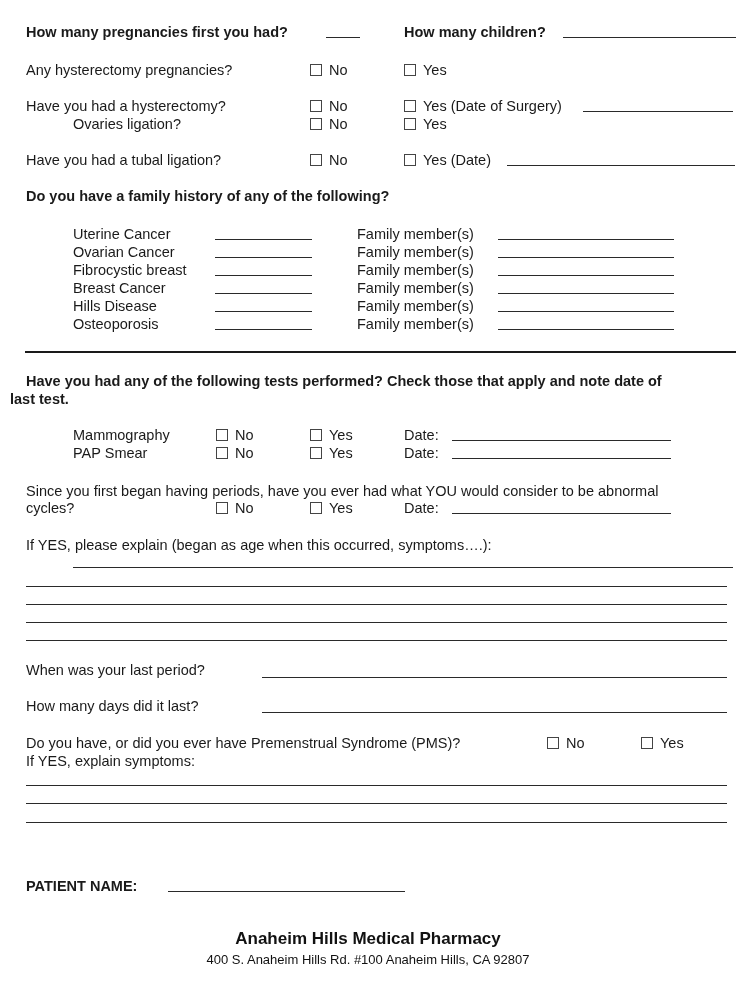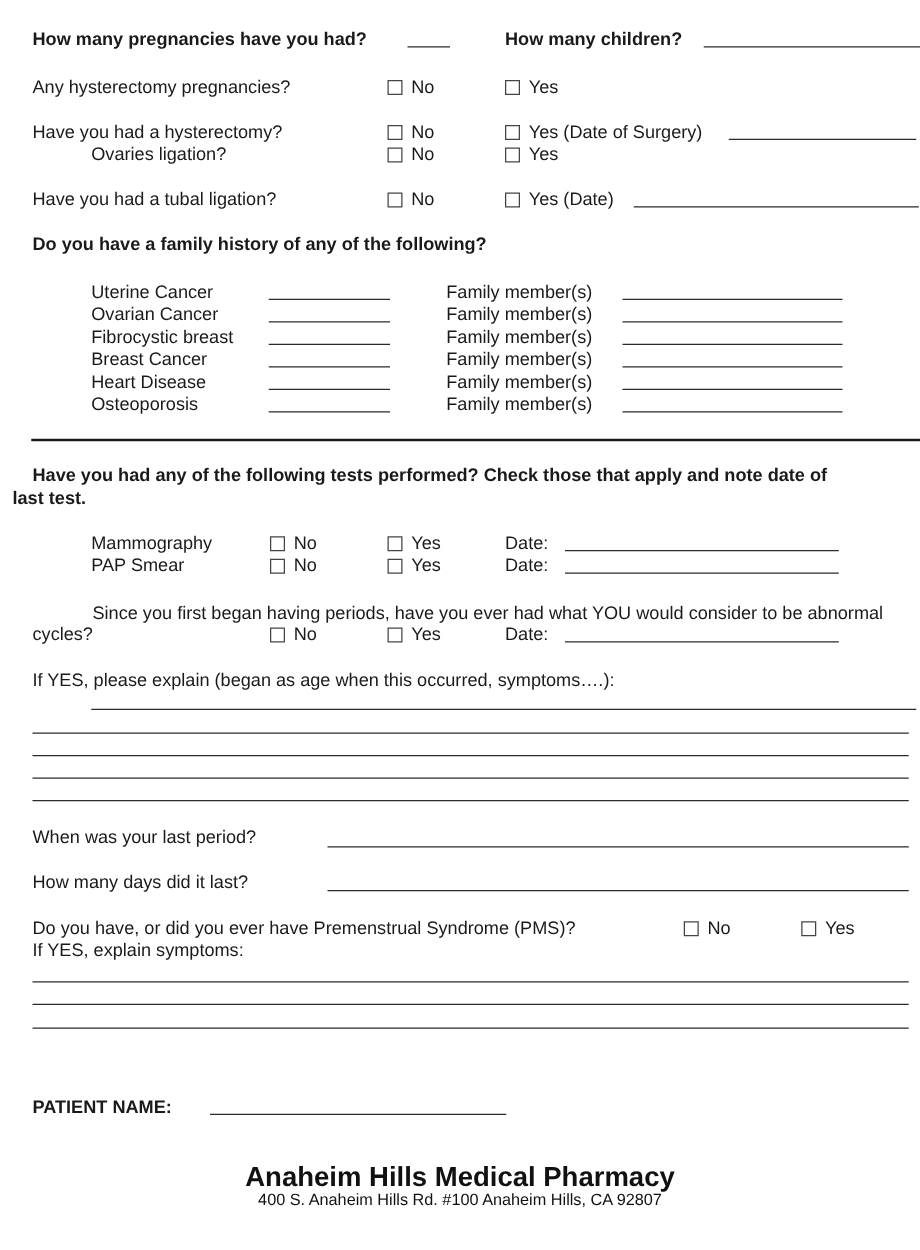--- a/index.html
+++ b/index.html
@@ -11,27 +11,27 @@
   .b { font-weight: bold; }
   .line { position: absolute; height: 0; border-bottom: 1.6px solid #2a2a2a; }
   .cb {
     position: absolute; width: 12px; height: 12px; border: 1.2px solid #444;
     box-sizing: border-box; background: #fff;
   }
   .opt { position: absolute; white-space: nowrap; line-height: 16px; }
   .opt .lbl { position: absolute; left: 19px; top: 0; }
   .opt .cb { left: 0; top: 2px; }
   .rule { position: absolute; left: 25px; width: 711px; height: 0; border-bottom: 2.5px solid #1a1a1a; }
-  .footer-title { position: absolute; left: 0; width: 736px; text-align: center; font-size: 22px; font-weight: bold; top: 929px; color: #111; }
+  .footer-title { position: absolute; left: 0; width: 736px; text-align: center; font-size: 17px; font-weight: bold; top: 929px; color: #111; }
   .footer-addr { position: absolute; left: 0; width: 736px; text-align: center; font-size: 13px; top: 952px; color: #111; }
 </style>
 </head>
 <body>
 
-<div class="abs b" style="left:26px;top:24px;">How many pregnancies have you had?</div>
+<div class="abs b" style="left:26px;top:24px;">How many pregnancies first you had?</div>
 <div class="line" style="left:326px;top:37px;width:34px;"></div>
 <div class="abs b" style="left:404px;top:24px;">How many children?</div>
 <div class="line" style="left:563px;top:37px;width:194px;"></div>
 
 <div class="abs" style="left:26px;top:62px;">Any hysterectomy pregnancies?</div>
 <div class="opt" style="left:310px;top:62px;">
     <span class="cb"></span>
     <span class="lbl">No</span>
   </div>
 <div class="opt" style="left:404px;top:62px;">
@@ -81,21 +81,21 @@
        <div class="abs" style="left:357px;top:244px;">Family member(s)</div>
        <div class="line" style="left:498px;top:257px;width:176px;"></div>
     <div class="abs" style="left:73px;top:262px;">Fibrocystic breast</div>
        <div class="line" style="left:215px;top:275px;width:97px;"></div>
        <div class="abs" style="left:357px;top:262px;">Family member(s)</div>
        <div class="line" style="left:498px;top:275px;width:176px;"></div>
     <div class="abs" style="left:73px;top:280px;text-align:center;">Breast Cancer</div>
        <div class="line" style="left:215px;top:293px;width:97px;"></div>
        <div class="abs" style="left:357px;top:280px;">Family member(s)</div>
        <div class="line" style="left:498px;top:293px;width:176px;"></div>
-    <div class="abs" style="left:73px;top:298px;">Heart Disease</div>
+    <div class="abs" style="left:73px;top:298px;">Hills Disease</div>
        <div class="line" style="left:215px;top:311px;width:97px;"></div>
        <div class="abs" style="left:357px;top:298px;">Family member(s)</div>
        <div class="line" style="left:498px;top:311px;width:176px;"></div>
     <div class="abs" style="left:73px;top:316px;">Osteoporosis</div>
        <div class="line" style="left:215px;top:329px;width:97px;"></div>
        <div class="abs" style="left:357px;top:316px;">Family member(s)</div>
        <div class="line" style="left:498px;top:329px;width:176px;"></div>
   </div>
 <div class="rule" style="top:351px;"></div>
 
@@ -119,21 +119,21 @@
       <span class="lbl">No</span>
     </div>
        <div class="opt" style="left:310px;top:445px;">
       <span class="cb"></span>
       <span class="lbl">Yes</span>
     </div>
        <div class="abs" style="left:404px;top:445px;">Date:</div>
        <div class="line" style="left:452px;top:458px;width:219px;"></div>
   </div>
 
-<div class="abs" style="left:26px;top:483px;margin-left:48px;">Since you first began having periods, have you ever had what YOU would consider to be abnormal</div>
+<div class="abs" style="left:26px;top:483px;">Since you first began having periods, have you ever had what YOU would consider to be abnormal</div>
 <div class="abs" style="left:26px;top:500px;">cycles?</div>
 <div class="opt" style="left:216px;top:500px;">
     <span class="cb"></span>
     <span class="lbl">No</span>
   </div>
 <div class="opt" style="left:310px;top:500px;">
     <span class="cb"></span>
     <span class="lbl">Yes</span>
   </div>
 <div class="abs" style="left:404px;top:500px;">Date:</div>

